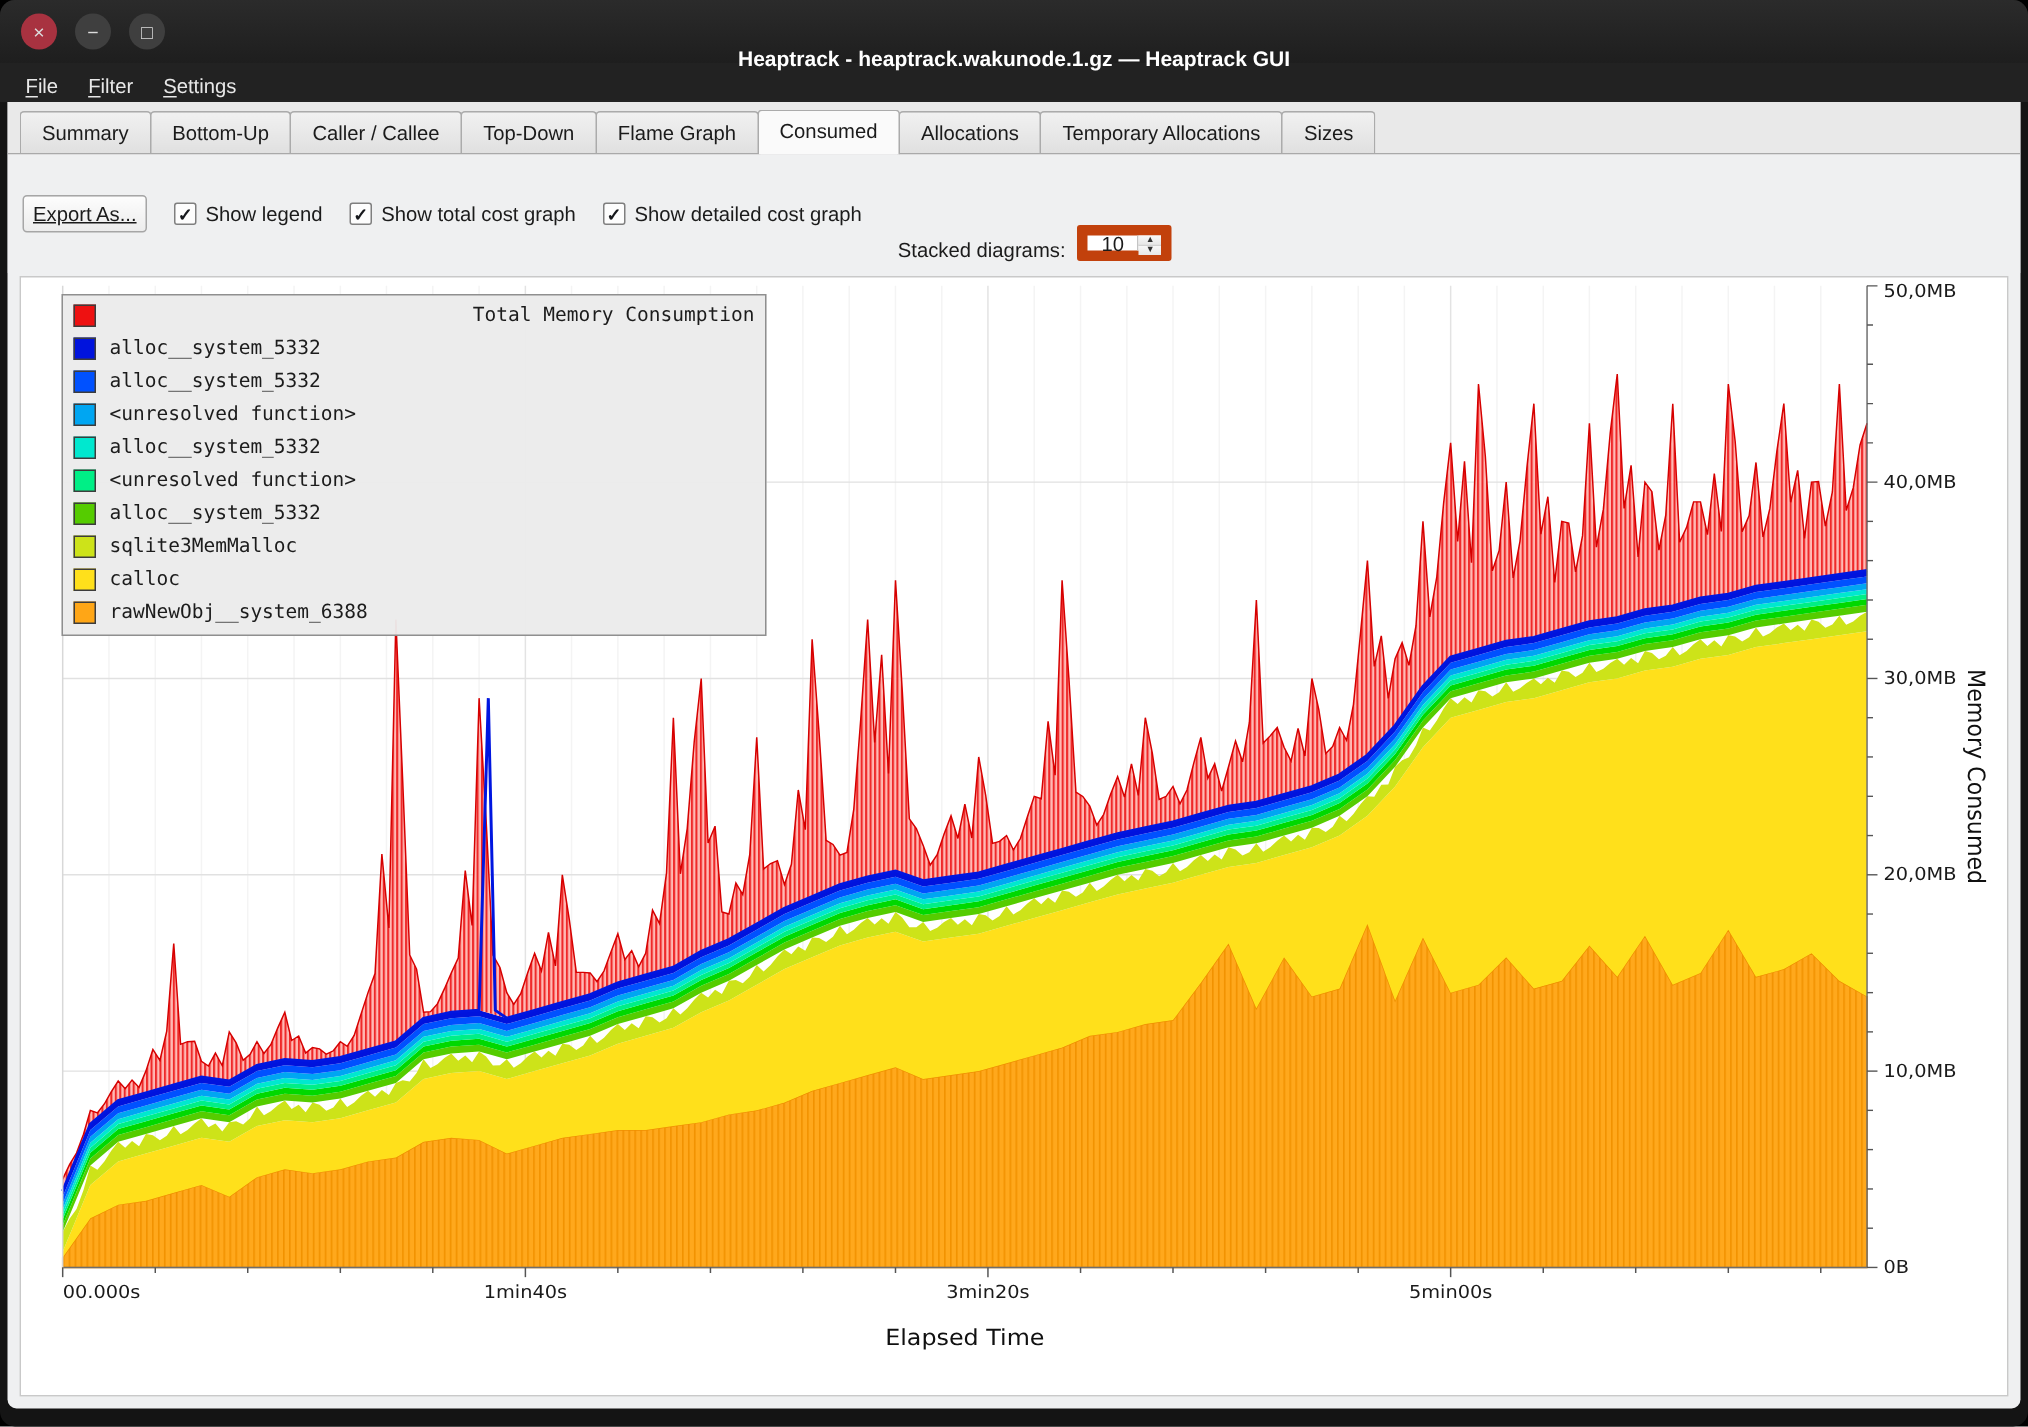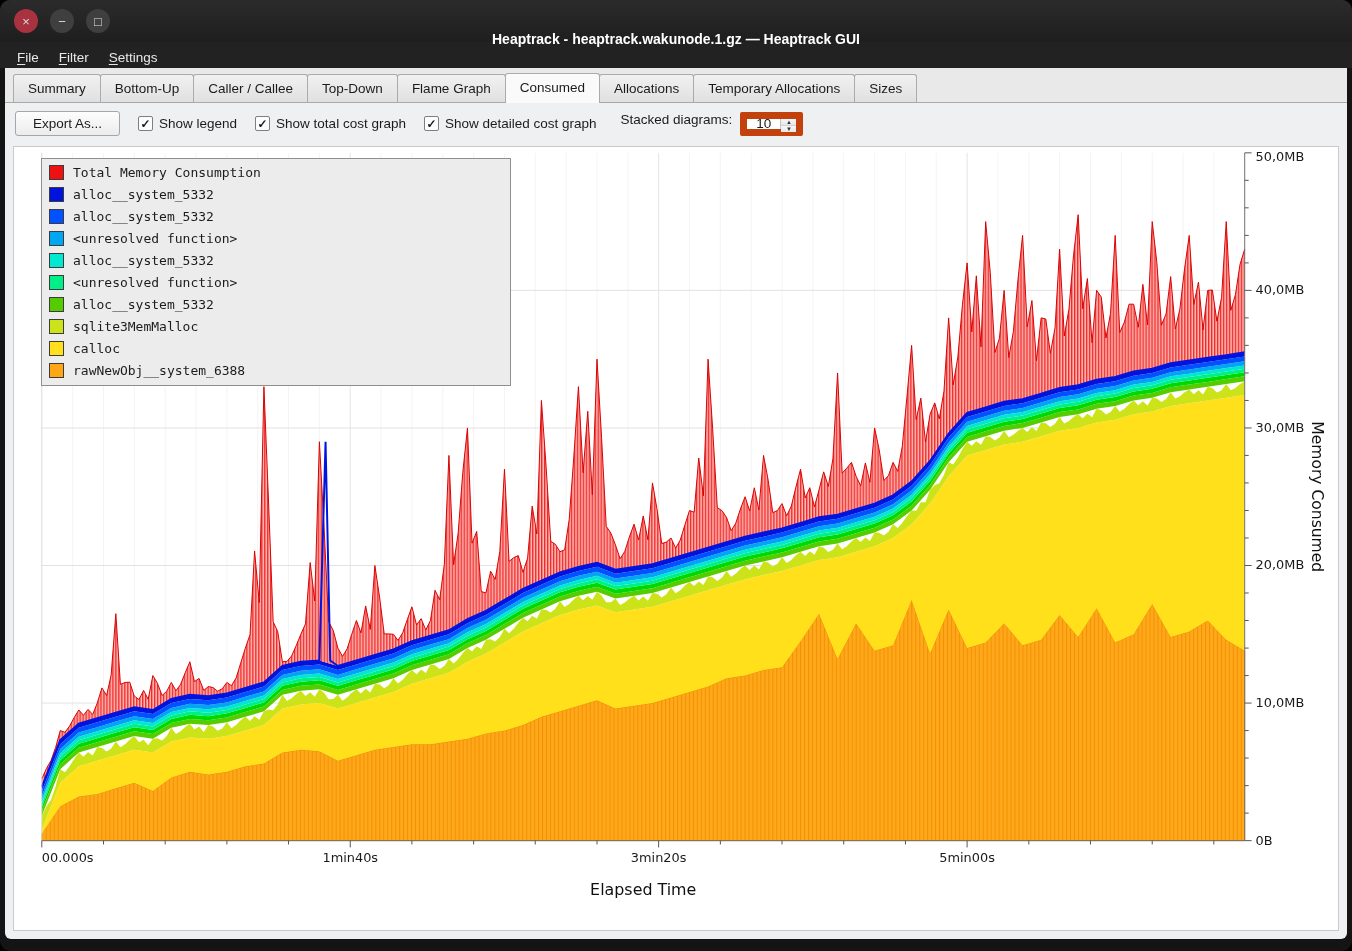--- a/index.html
+++ b/index.html
@@ -56,29 +56,29 @@
   .tab.active {
     background:#fafafa; padding-bottom:8px; margin-bottom:-1px; position:relative; z-index:2;
   }
   
   .toolbar {
     flex:0 0 auto; display:flex; align-items:center; gap:18px;
     padding:8px 10px; background:#eff0f1; font-size:13.5px; color:#1b1b1b;
   }
   .btn {
     border:1px solid #a6a6a6; background:linear-gradient(#fdfdfd,#ececec);
-    border-radius:3px; padding:4px 17px; font-size:13.5px; color:#1b1b1b;
+    border-radius:3px; padding:4px 6px; font-size:13.5px; color:#1b1b1b;text-decoration:underline;
   }
   .checkbox { display:flex; align-items:center; gap:6px; }
   .box {
     width:15px; height:15px; border:1px solid #7f7f7f; background:#fdfdfd; border-radius:2px;
     display:flex; align-items:center; justify-content:center;
     font-size:12px; font-weight:bold; color:#16181c;
   }
-  .spin-wrap { display:flex; align-items:flex-start; gap:8px; margin-left:6px; }
+  .spin-wrap { display:flex; align-items:flex-end; gap:8px; margin-left:6px;margin-top:39px; }
   .spin {
     display:inline-flex; border:7px solid #c2410c; background:#fff;
     border-radius:2px; height:24px; align-items:stretch;
   }
   .spin .val { padding:0 9px; display:flex; align-items:center; font-size:13.5px; }
   .spin .arrows { display:flex; flex-direction:column; border-left:1px solid #c4c4c4; width:16px; }
   .spin .ar {
     flex:1; display:flex; align-items:center; justify-content:center;
     font-size:6px; color:#333; background:linear-gradient(#f8f8f8,#e7e7e7);
   }
@@ -91,21 +91,21 @@
   #plot { width:100%; height:100%; display:block; }
   #plot text { font-family:"DejaVu Sans", sans-serif; }
   .legend {
     position:absolute; left:27px; top:11px; width:470px;
     background:rgba(235,235,235,0.96); border:1px solid #8f8f8f;
     padding:2px 7px 4px; font-family:"DejaVu Sans Mono", monospace;
     font-size:13px; color:#1c1c1c;
   }
   .lg-row { display:flex; align-items:center; gap:9px; height:22px; }
   .sw { width:15px; height:15px; border:1px solid #3c3c3c; flex:0 0 auto; }
-  .lg-title .ttl { flex:1; text-align:left; }
+  .lg-title .ttl { flex:1; text-align:right; }
 </style>
 </head>
 <body>
 
 <div class="frame">
 
   <div class="titlebar">
     <div class="winbtns">
       <div class="winbtn close">
           <span>×</span>

